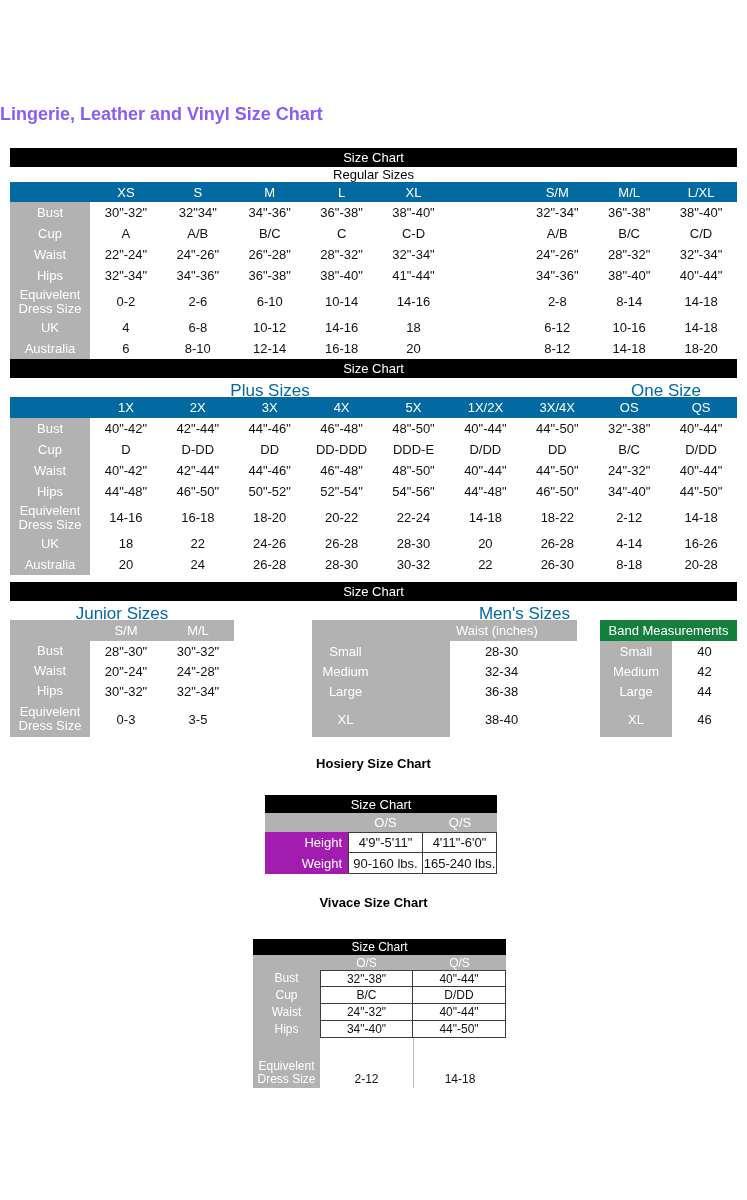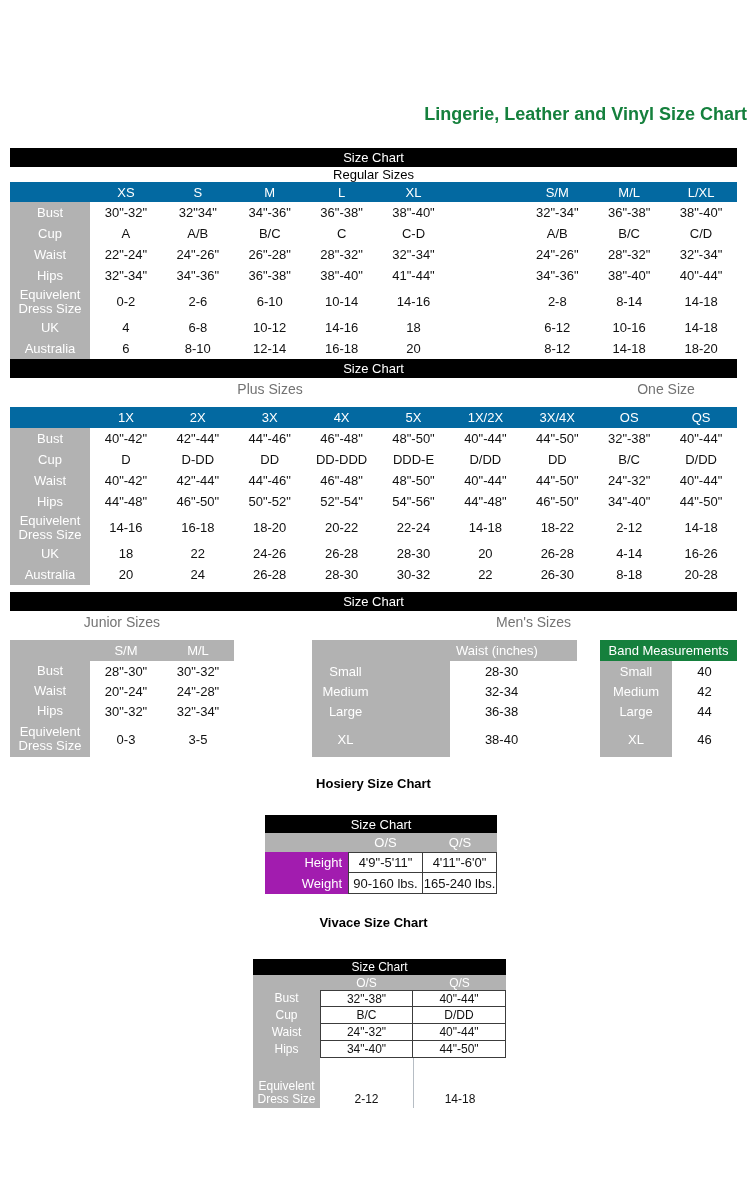--- a/index.html
+++ b/index.html
@@ -1,33 +1,33 @@
 <!DOCTYPE html>
 <html><head>
 <meta charset="utf-8">
 <style>
   html,body{margin:0;padding:0;}
   body{
     width:747px;height:1200px;background:#ffffff;
     font-family:"Liberation Sans",sans-serif;color:#111;
     -webkit-font-smoothing:antialiased;
   }
-  .title{margin:0;padding-top:104px;height:20px;font-size:18px;font-weight:bold;text-align:right;color:#15803d;}
+  .title{margin:0;padding-top:104px;height:20px;font-size:18px;font-weight:bold;text-align:left;color:#8b5cf6;}
   .bar{margin-left:10px;width:727px;height:19px;background:#000;color:#fff;font-size:13px;
        display:flex;align-items:center;justify-content:center;}
   .bar.mt24{margin-top:24px;}
   .bar.mt7{margin-top:7px;}
   .sub{margin-left:10px;width:727px;height:15px;font-size:13px;color:#000;
        display:flex;align-items:center;justify-content:center;}
-  .sub2{position:relative;margin-left:10px;width:727px;height:29px;font-size:14px;color:#737373;}
+  .sub2{position:relative;margin-left:10px;width:727px;height:19px;font-size:17px;color:#0369a1;}
   .sub2 span{position:absolute;top:3px;text-align:center;}
   .sub2 .ps{left:80px;width:360px;}
   .sub2 .os{left:584px;width:144px;}
   .sub2 .js{left:0;width:224px;}
-  .sub2 .ms{left:311px;width:425px;}
+  .sub2 .ms{left:302px;width:425px;}
 
   
   .row{margin-left:10px;width:727px;display:grid;grid-template-columns:80px repeat(9,1fr);}
   .row>div{display:flex;align-items:center;justify-content:center;font-size:13px;height:21px;background:#fff;}
   .row.h20>div{height:20px;}
   .row.tall>div{height:31px;}
   .row.hdr>div{background:#0369a1;color:#fff;}
   .row .l{background:#b2b2b2;color:#fff;white-space:pre-line;text-align:center;line-height:14px;}
 
   

